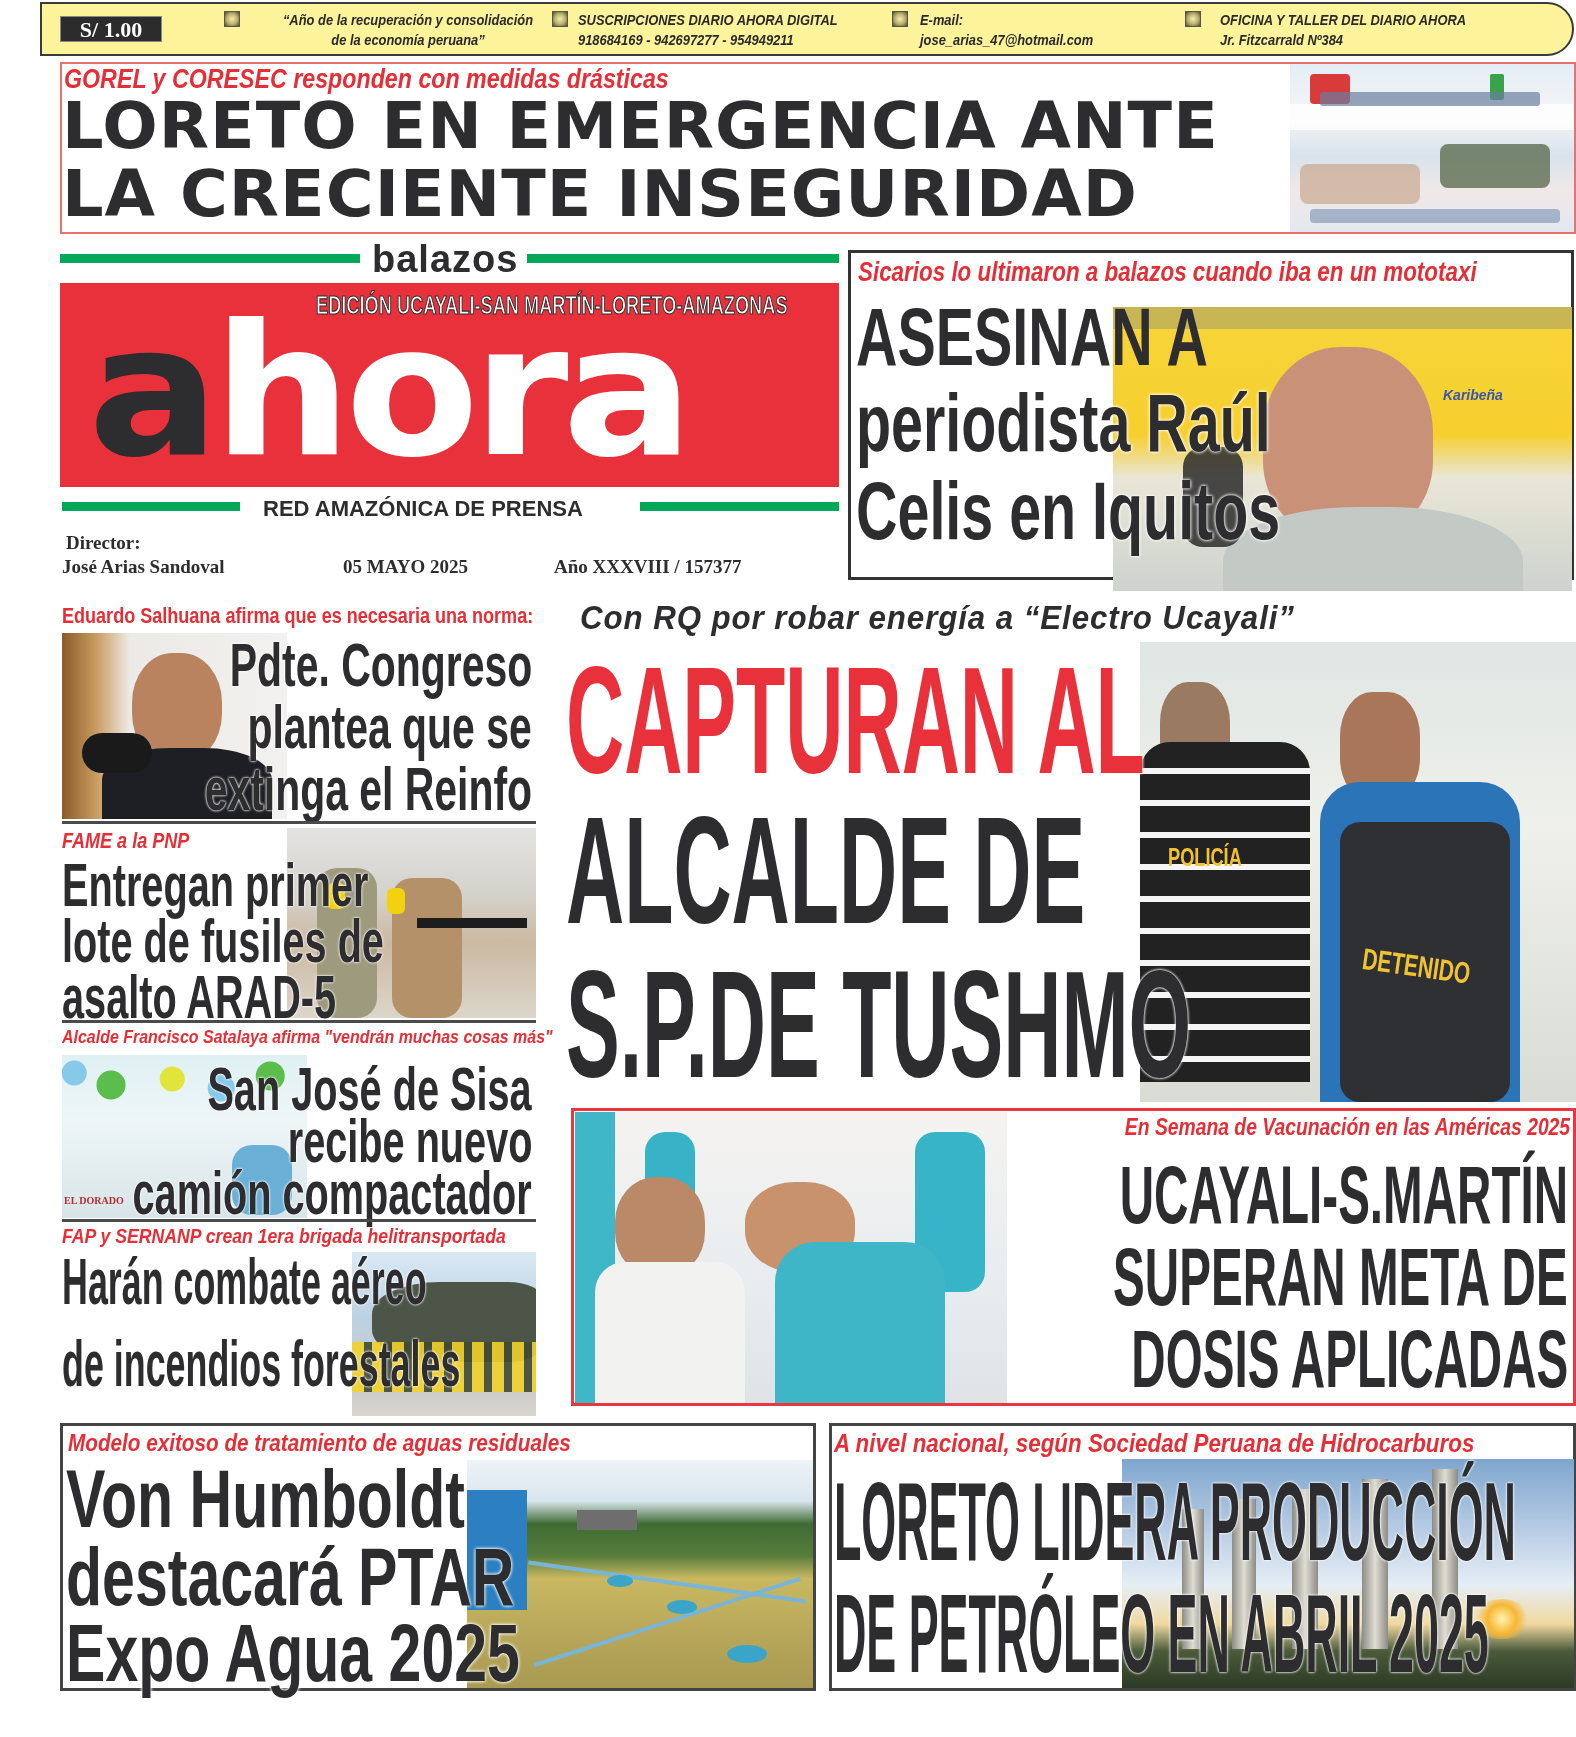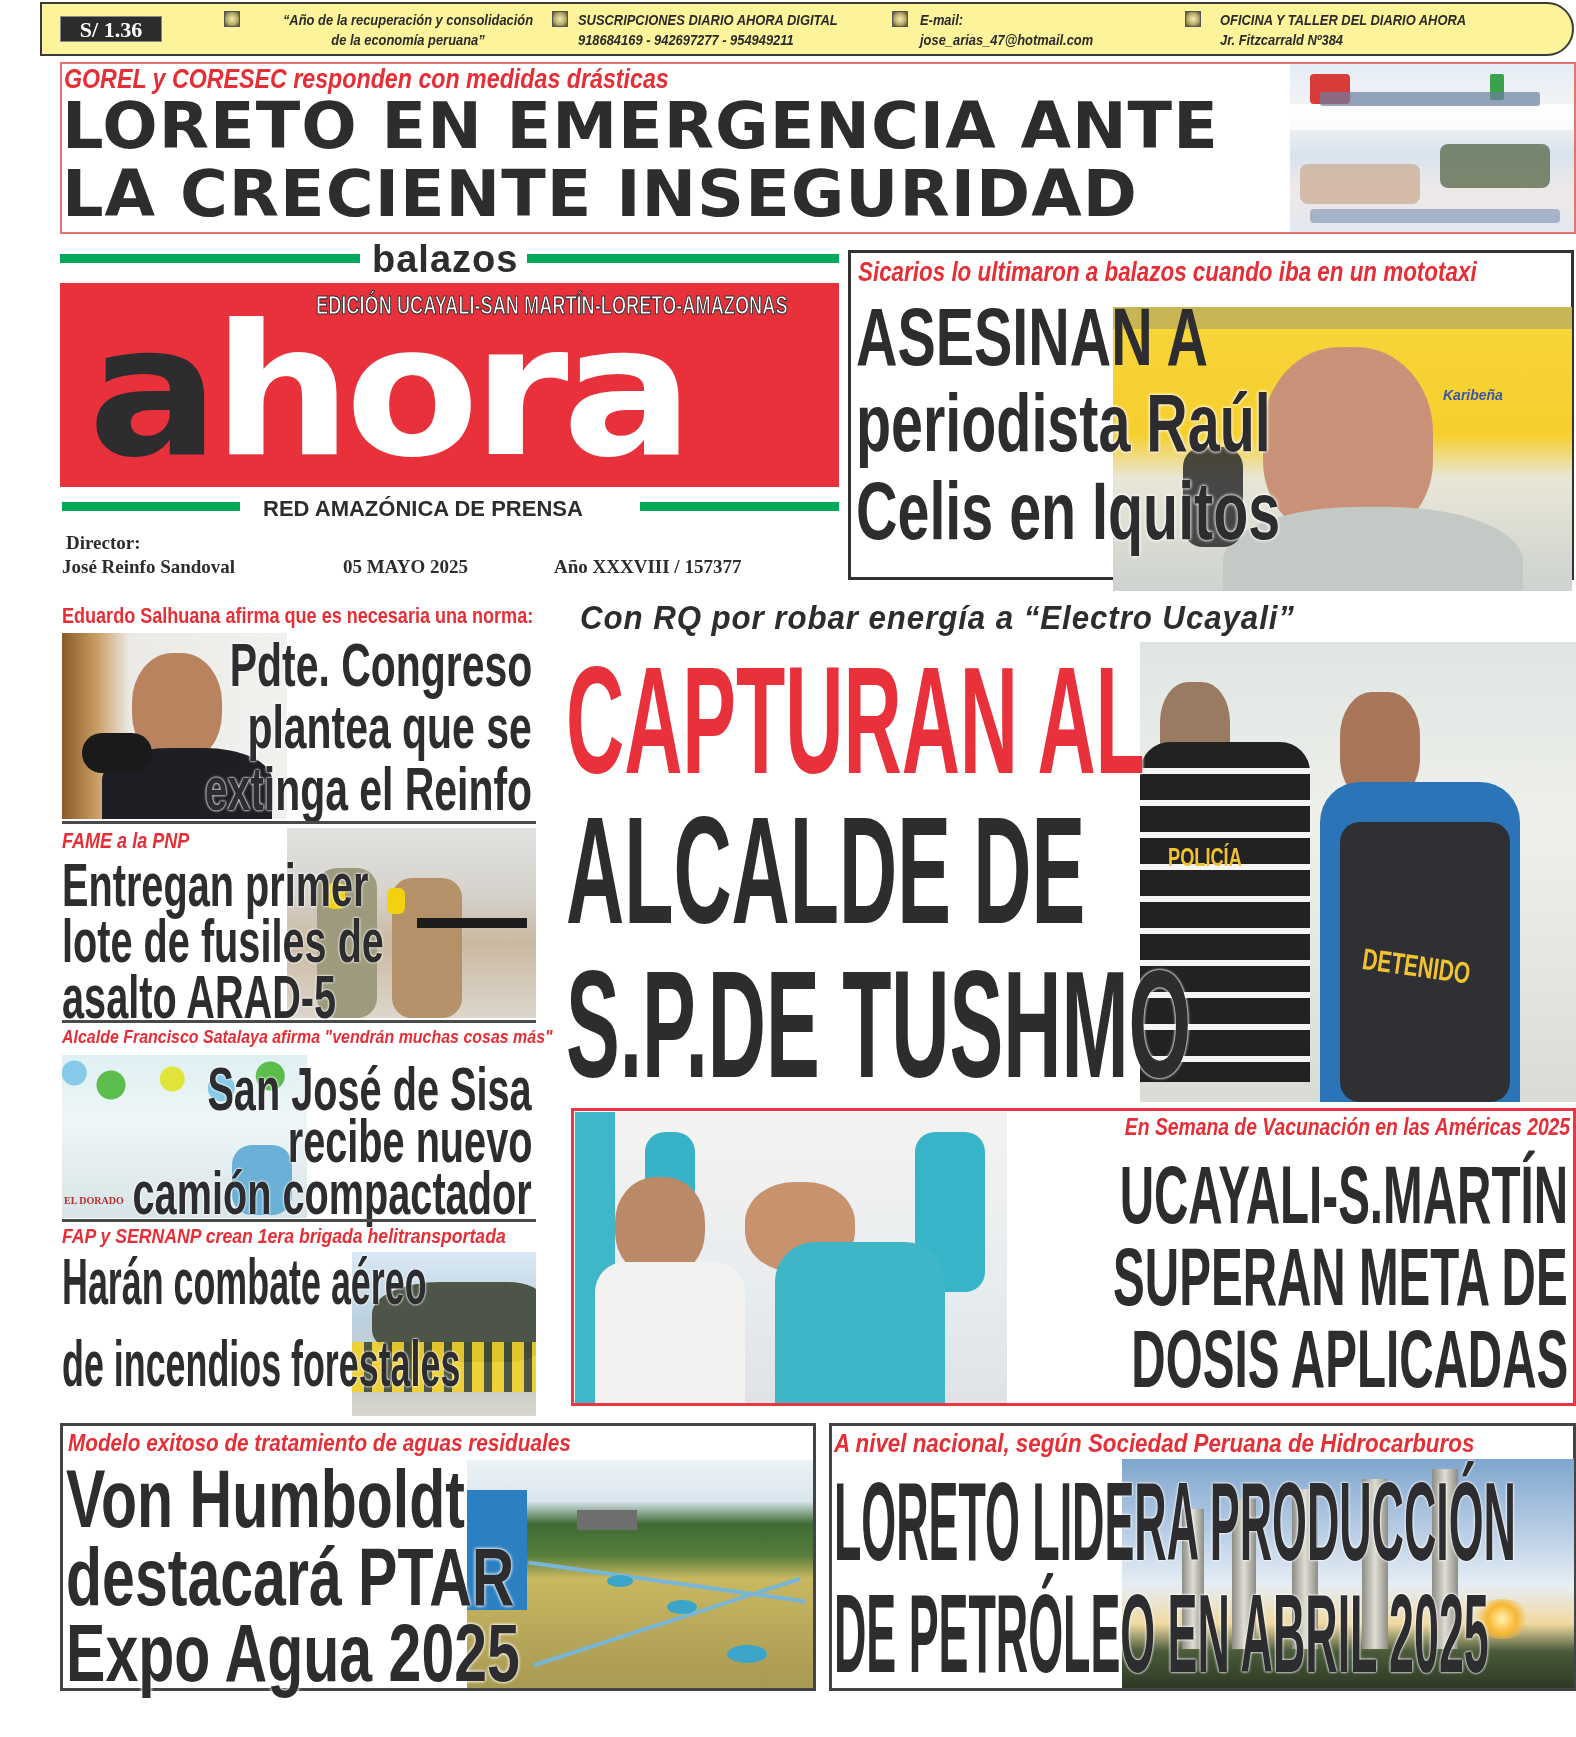--- a/index.html
+++ b/index.html
@@ -52,21 +52,21 @@
   
   #box-humboldt { left: 60px; top: 1423px; width: 756px; height: 268px; border: 3px solid #444; }
   #photo-ptar { left: 467px; top: 1460px; width: 346px; height: 228px; background: linear-gradient(180deg, #eef3f6 0%, #d9e6ee 18%, #3f6b33 28%, #567d3c 42%, #c9b860 52%, #b9a85a 75%, #a89a52 100%); overflow: hidden; }
   #box-loreto { left: 829px; top: 1423px; width: 747px; height: 268px; border: 3px solid #444; }
   #photo-refineria { left: 1122px; top: 1459px; width: 452px; height: 229px; background: linear-gradient(180deg, #7fa6cf 0%, #b5cbe3 30%, #e6eef5 55%, #f0d9a0 72%, #4a5a3a 84%, #2c3a24 100%); overflow: hidden; }
 </style>
 </head>
 <body>
 
 <div id="top-banner" class="abs"></div>
-<div id="price" class="abs">S/ 1.36</div>
+<div id="price" class="abs">S/ 1.00</div>
 
 <div class="abs bullet" style="left:224px;top:11px;"></div>
 <div class="abs ban-txt ban-center" style="left:248px;top:10px;width:320px;">
   <div>“Año de la recuperación y consolidación</div>
   <div>de la economía peruana”</div>
 </div>
 
 <div class="abs bullet" style="left:552px;top:11px;"></div>
 <div class="abs ban-txt" style="left:578px;top:10px;">
   <div>SUSCRIPCIONES DIARIO AHORA DIGITAL</div>
@@ -105,21 +105,21 @@
 
 <div id="red-block" class="abs"></div>
 <div id="edicion" class="abs">EDICIÓN UCAYALI-SAN MARTÍN-LORETO-AMAZONAS</div>
 <div id="logo" class="abs"><span class="a1">a</span><span class="rest">hora</span></div>
 
 <div class="abs green-bar" style="left:62px;top:502px;width:178px;"></div>
 <div class="abs green-bar" style="left:640px;top:502px;width:199px;"></div>
 <div id="red-amazonica" class="abs">RED AMAZÓNICA DE PRENSA</div>
 
 <div class="abs serif" style="left:66px;top:532px;font-size:19px;">Director:</div>
-<div class="abs serif" style="left:62px;top:556px;font-size:19px;">José Reinfo Sandoval</div>
+<div class="abs serif" style="left:62px;top:556px;font-size:19px;">José Arias Sandoval</div>
 <div class="abs serif" style="left:343px;top:556px;font-size:19px;">05 MAYO 2025</div>
 <div class="abs serif" style="left:554px;top:556px;font-size:19px;">Año XXXVIII / 157377</div>
 
 <div id="story-asesinan" class="abs"></div>
 <div id="photo-raul" class="abs photo">
   <div class="abs" style="left:0;top:0;width:459px;height:22px;background:#3b56a8;opacity:.25;"></div>
   <div class="abs" style="left:150px;top:40px;width:170px;height:190px;border-radius:45% 45% 40% 40%;background:#c99278;"></div>
   <div class="abs" style="left:110px;top:200px;width:300px;height:120px;border-radius:45% 45% 0 0;background:#c3c9c4;"></div>
   <div class="abs" style="left:70px;top:140px;width:60px;height:100px;border-radius:20px;background:#2a2a2a;opacity:.85;"></div>
   <div class="abs" style="left:330px;top:80px;font-size:14px;font-style:italic;font-weight:bold;color:#3b56a8;">Karibeña</div>

